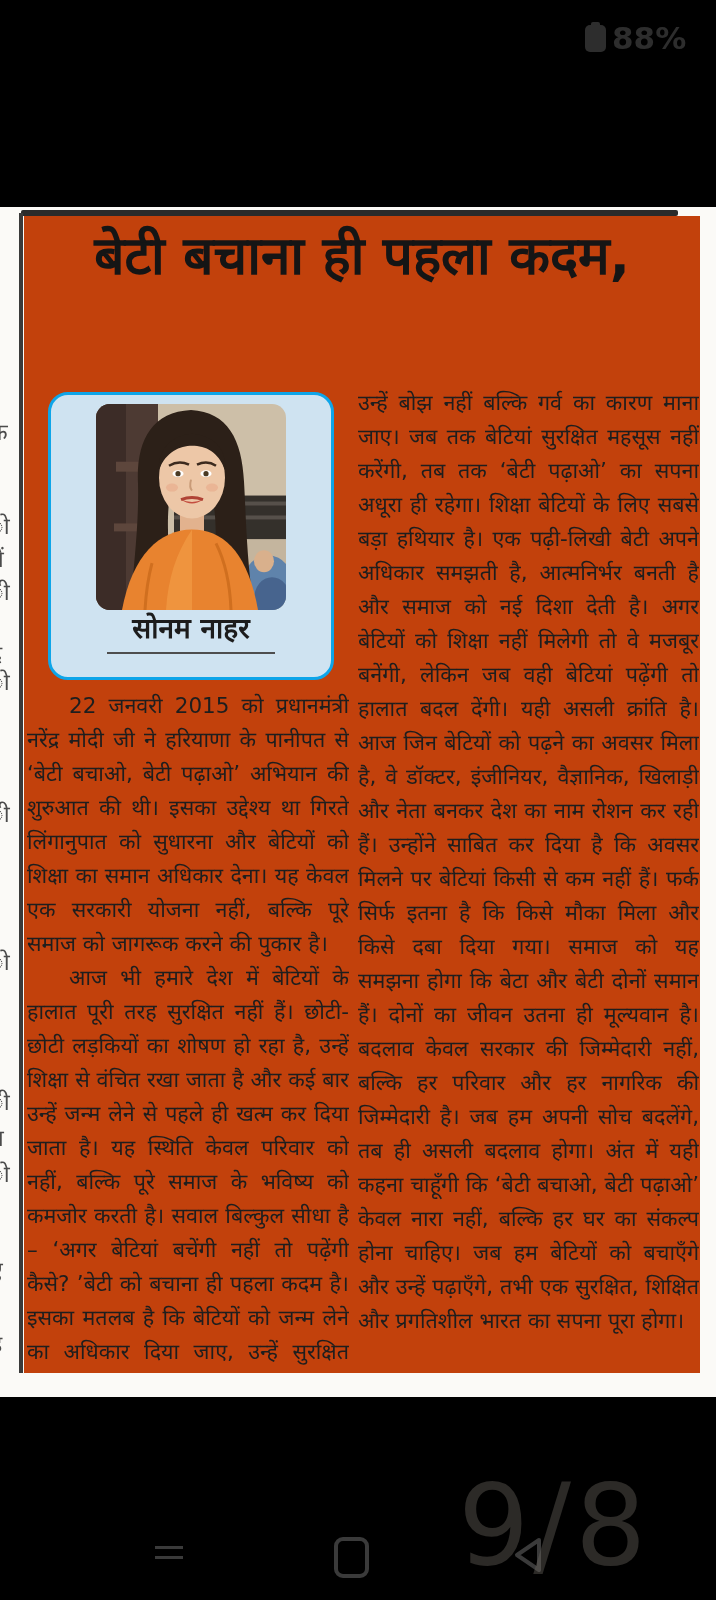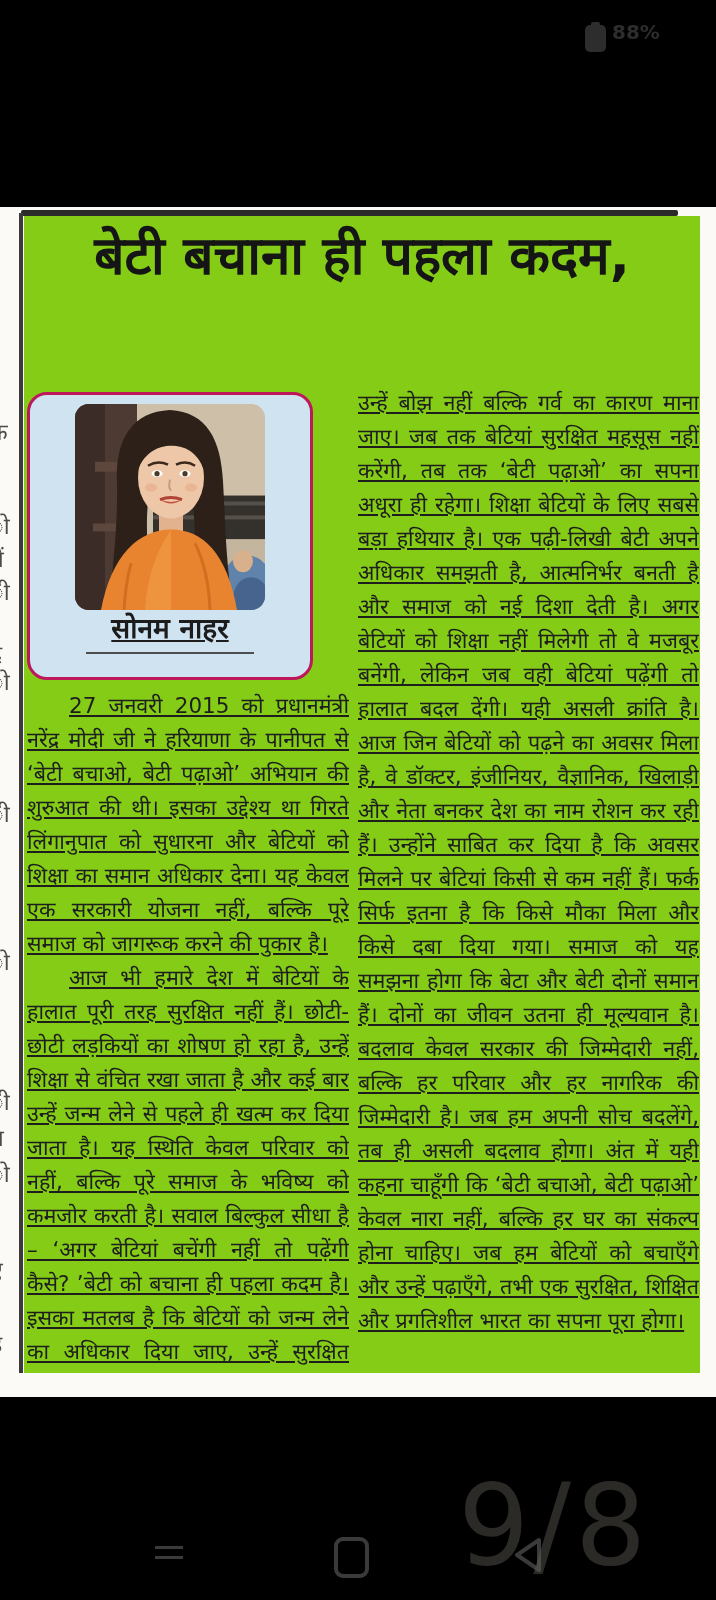--- a/index.html
+++ b/index.html
@@ -15,21 +15,21 @@
   .battery-icon{
     position:absolute;left:585px;top:25px;
     width:21px;height:27px;background:#2d2d2d;border-radius:5px;
   }
   .battery-icon:before{
     content:"";position:absolute;top:-3px;left:6px;width:9px;height:3px;
     background:#2d2d2d;border-radius:2px 2px 0 0;
   }
   .battery-percent{
     position:absolute;left:612px;top:20px;
-    font-size:20px;color:#2d2d2d;font-weight:bold;letter-spacing:0;
+    font-size:31px;color:#2d2d2d;font-weight:bold;letter-spacing:0;
   }
   
   .page{
     position:absolute;left:0;top:207px;width:716px;height:1190px;
     background:#fbfaf7;
   }
   .clip-topbar{
     position:absolute;left:21px;top:3px;width:657px;height:6px;
     background:#2b2b2b;border-radius:2px;
   }
@@ -37,40 +37,40 @@
     position:absolute;left:19px;top:6px;width:4px;height:1160px;
     background:#3a3a3a;
   }
   .gutter-glyph{
     position:absolute;left:-10px;width:22px;overflow:hidden;
     font-size:23px;color:#4b4b4b;line-height:28px;
   }
   
   .clipping{
     position:absolute;left:24px;top:9px;width:676px;height:1157px;
-    background:#84cc16;overflow:hidden;
+    background:#c2410c;overflow:hidden;
   }
   .article-title{
     position:absolute;top:6px;left:0;width:100%;
     text-align:center;color:#151515;font-weight:bold;
     font-size:53px;line-height:1.3;margin:0;
   }
   .col{
     position:absolute;
     font-size:21.5px;line-height:34px;color:#1e1e1e;
-    text-align:justify;overflow:hidden;text-decoration:underline;
+    text-align:justify;overflow:hidden;
   }
   .left-col{left:3px;top:176px;width:322px;height:978px;}
   .right-col{left:334px;top:170px;width:341px;height:984px;}
   .col p{margin:0;}
   .col p.indent{text-indent:42px;}
   
   .photo-card{
-    width:280px;height:282px;
-    background:#cfe3f1;border:3px solid #be185d;border-radius:20px;
+    margin-left:21px;width:280px;height:282px;
+    background:#cfe3f1;border:3px solid #0ea5e9;border-radius:20px;
     text-align:center;
   }
   .photo-frame{
     width:190px;height:206px;margin:9px auto 0 auto;
     border-radius:14px;overflow:hidden;display:block;
   }
   .photo-caption{
     font-size:28px;font-weight:bold;color:#1c1c1c;
     margin-top:2px;line-height:34px;text-align:center;text-indent:0;
   }
@@ -174,21 +174,21 @@
 
           <path d="M26,207 C36,152 64,126 96,126 C128,126 152,150 162,207 Z" fill="#e8832f"></path>
           <path d="M96,126 C80,150 72,175 70,207 L96,207 Z" fill="#f29b45" opacity="0.7"></path>
           <path d="M120,140 C130,160 134,180 135,207" stroke="#d06f1f" stroke-width="3" fill="none"></path>
           <path d="M56,160 C52,175 50,190 49,207" stroke="#d06f1f" stroke-width="3" fill="none"></path>
         </svg>
         <div class="photo-caption">सोनम नाहर</div>
         <div class="caption-rule"></div>
       </div>
 
-      <p class="indent" style="margin-top:9px;">27 जनवरी 2015 को प्रधानमंत्री नरेंद्र मोदी जी ने हरियाणा के पानीपत से ‘बेटी बचाओ, बेटी पढ़ाओ’ अभियान की शुरुआत की थी। इसका उद्देश्य था गिरते लिंगानुपात को सुधारना और बेटियों को शिक्षा का समान अधिकार देना। यह केवल एक सरकारी योजना नहीं, बल्कि पूरे समाज को जागरूक करने की पुकार है।</p>
+      <p class="indent" style="margin-top:9px;">22 जनवरी 2015 को प्रधानमंत्री नरेंद्र मोदी जी ने हरियाणा के पानीपत से ‘बेटी बचाओ, बेटी पढ़ाओ’ अभियान की शुरुआत की थी। इसका उद्देश्य था गिरते लिंगानुपात को सुधारना और बेटियों को शिक्षा का समान अधिकार देना। यह केवल एक सरकारी योजना नहीं, बल्कि पूरे समाज को जागरूक करने की पुकार है।</p>
       <p class="indent">आज भी हमारे देश में बेटियों के हालात पूरी तरह सुरक्षित नहीं हैं। छोटी-छोटी लड़कियों का शोषण हो रहा है, उन्हें शिक्षा से वंचित रखा जाता है और कई बार उन्हें जन्म लेने से पहले ही खत्म कर दिया जाता है। यह स्थिति केवल परिवार को नहीं, बल्कि पूरे समाज के भविष्य को कमजोर करती है। सवाल बिल्कुल सीधा है – ‘अगर बेटियां बचेंगी नहीं तो पढ़ेंगी कैसे? ’बेटी को बचाना ही पहला कदम है। इसका मतलब है कि बेटियों को जन्म लेने का अधिकार दिया जाए, उन्हें सुरक्षित माहौल मिले और</p>
     </div>
 
     <div class="col right-col">
       <p>उन्हें बोझ नहीं बल्कि गर्व का कारण माना जाए। जब तक बेटियां सुरक्षित महसूस नहीं करेंगी, तब तक ‘बेटी पढ़ाओ’ का सपना अधूरा ही रहेगा। शिक्षा बेटियों के लिए सबसे बड़ा हथियार है। एक पढ़ी-लिखी बेटी अपने अधिकार समझती है, आत्मनिर्भर बनती है और समाज को नई दिशा देती है। अगर बेटियों को शिक्षा नहीं मिलेगी तो वे मजबूर बनेंगी, लेकिन जब वही बेटियां पढ़ेंगी तो हालात बदल देंगी। यही असली क्रांति है। आज जिन बेटियों को पढ़ने का अवसर मिला है, वे डॉक्टर, इंजीनियर, वैज्ञानिक, खिलाड़ी और नेता बनकर देश का नाम रोशन कर रही हैं। उन्होंने साबित कर दिया है कि अवसर मिलने पर बेटियां किसी से कम नहीं हैं। फर्क सिर्फ इतना है कि किसे मौका मिला और किसे दबा दिया गया। समाज को यह समझना होगा कि बेटा और बेटी दोनों समान हैं। दोनों का जीवन उतना ही मूल्यवान है। बदलाव केवल सरकार की जिम्मेदारी नहीं, बल्कि हर परिवार और हर नागरिक की जिम्मेदारी है। जब हम अपनी सोच बदलेंगे, तब ही असली बदलाव होगा। अंत में यही कहना चाहूँगी कि ‘बेटी बचाओ, बेटी पढ़ाओ’ केवल नारा नहीं, बल्कि हर घर का संकल्प होना चाहिए। जब हम बेटियों को बचाएँगे और उन्हें पढ़ाएँगे, तभी एक सुरक्षित, शिक्षित और प्रगतिशील भारत का सपना पूरा होगा।</p>
     </div>
 
   </div>
 
   <div class="watermark">9/8</div>

